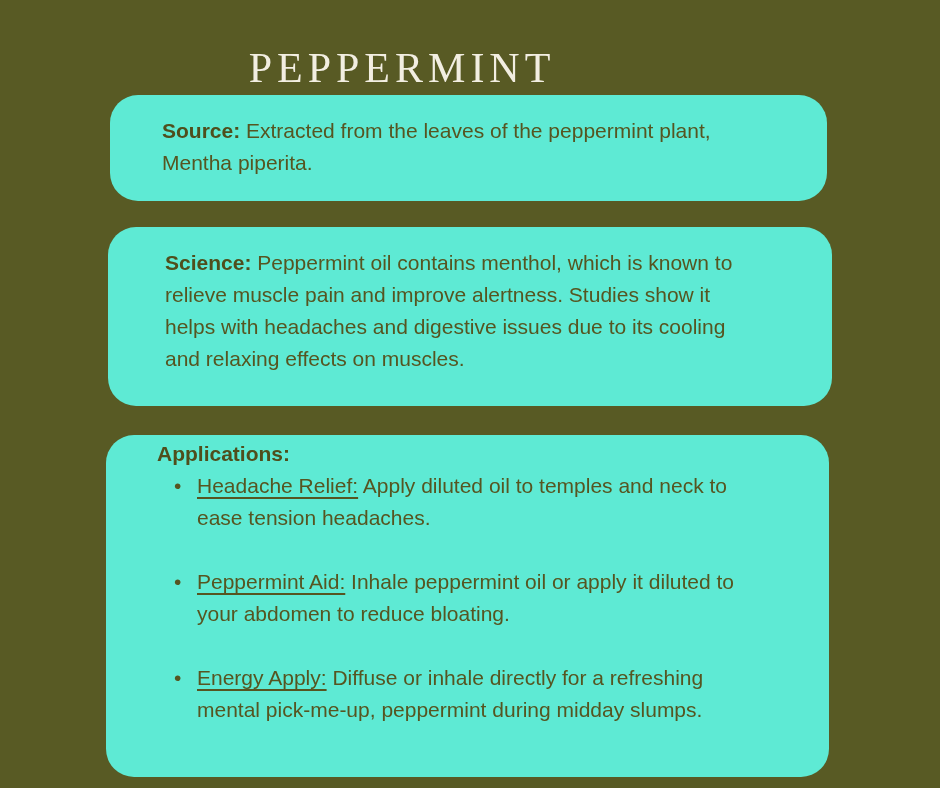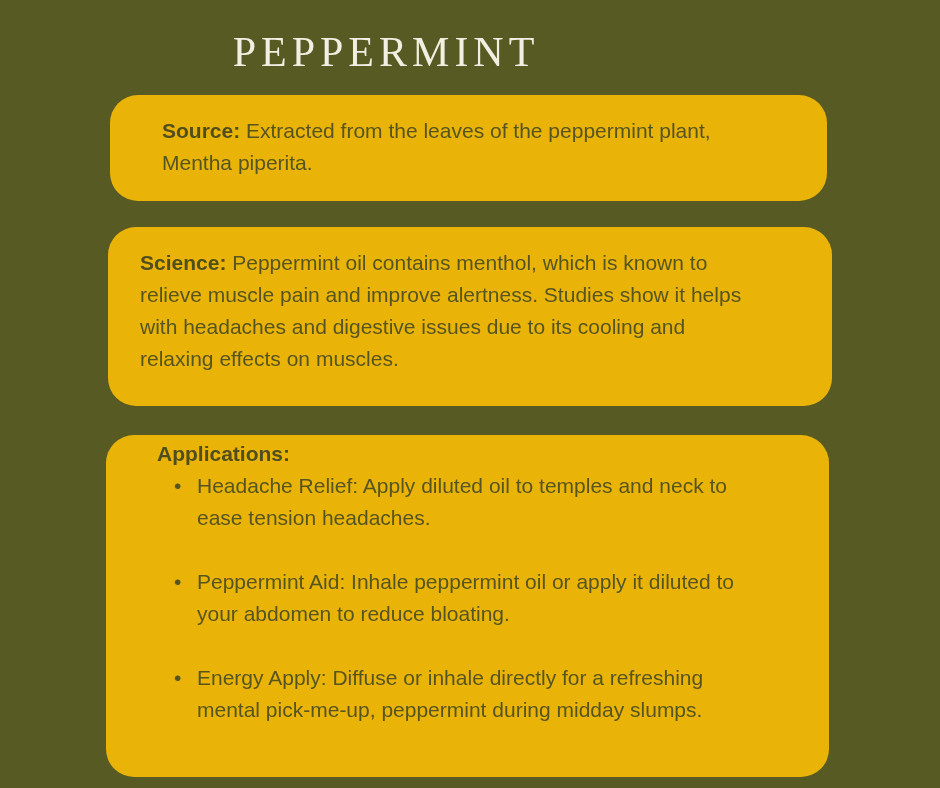--- a/index.html
+++ b/index.html
@@ -9,49 +9,49 @@
     position: relative;
     overflow: hidden;
     background: #585a24;
     font-family: "Liberation Sans", "DejaVu Sans", sans-serif;
   }
   .title {
     position: absolute;
     top: 26px;
     left: 0;
     width: 772px;
-    margin: 0;
+    margin: 16px;
     text-align: center;
     font-family: "Liberation Serif", "DejaVu Serif", serif;
     font-weight: 400;
     font-size: 42px;
     line-height: 52px;
     letter-spacing: 5px;
     color: #f2eee1;
   }
   .card {
     position: absolute;
     box-sizing: border-box;
-    background: #eab308;
+    background: #5eead4;
     border-radius: 28px;
     color: #565521;
     font-size: 21px;
     line-height: 32px;
   }
   .card p { margin: 0; }
   .card strong { font-weight: 700; color: #4f4e1c; }
   .card-source {
     left: 110px; top: 95px;
     width: 717px; height: 106px;
     padding: 20px 60px 0 52px;
   }
   .card-science {
     left: 108px; top: 227px;
     width: 724px; height: 179px;
-    padding: 20px 70px 0 32px;
+    padding: 20px 70px 0 57px;
   }
   .card-applications {
     left: 106px; top: 435px;
     width: 723px; height: 342px;
     padding: 3px 72px 0 51px;
   }
   .app-heading { font-weight: 700; color: #4f4e1c; }
   .app-list {
     list-style: none;
     margin: 0;
@@ -60,20 +60,21 @@
   .app-item { position: relative; margin: 0 0 32px 0; }
   .app-item:last-child { margin-bottom: 0; }
   .bullet-dot {
     position: absolute;
     left: -23px;
     top: 0;
     font-size: 21px;
     line-height: 32px;
   }
   .u {
+    text-decoration: underline;
     text-decoration-thickness: 2px;
     text-underline-offset: 4px;
   }
 </style>
 </head>
 <body>
 
 <h1 class="title">PEPPERMINT</h1>
 
 <section class="card card-source">

